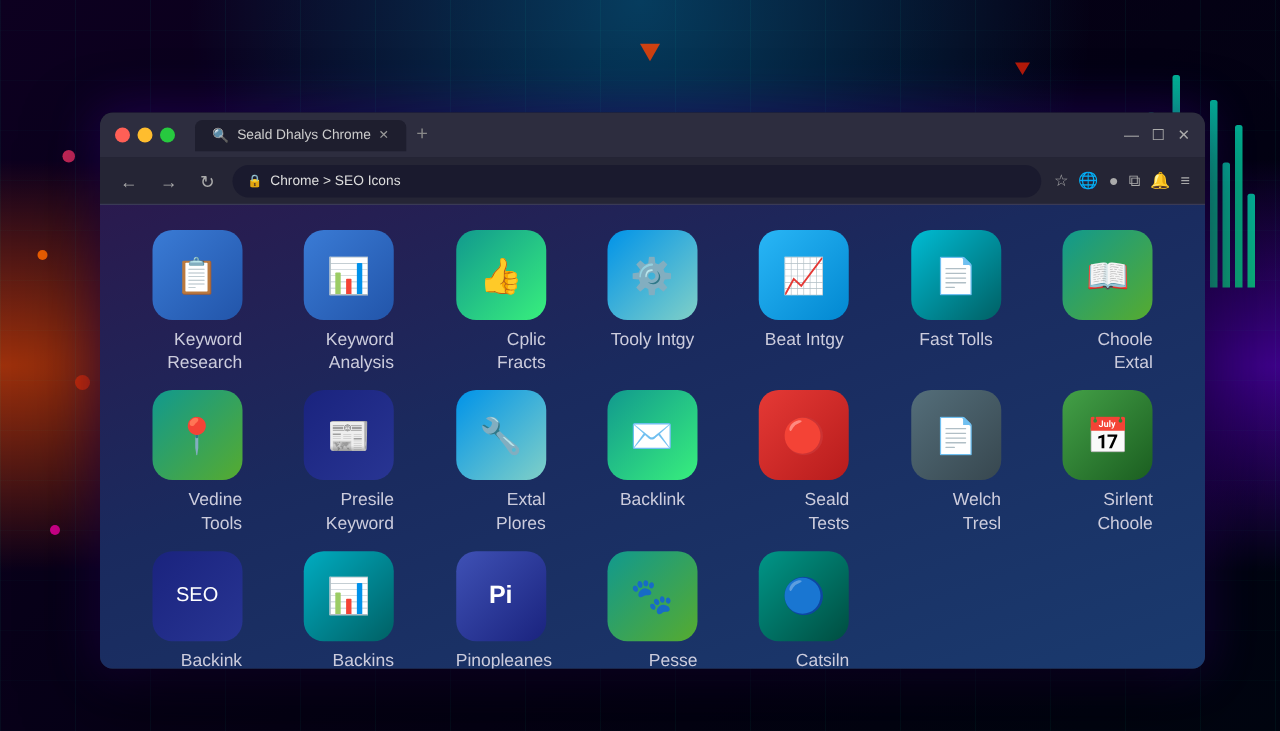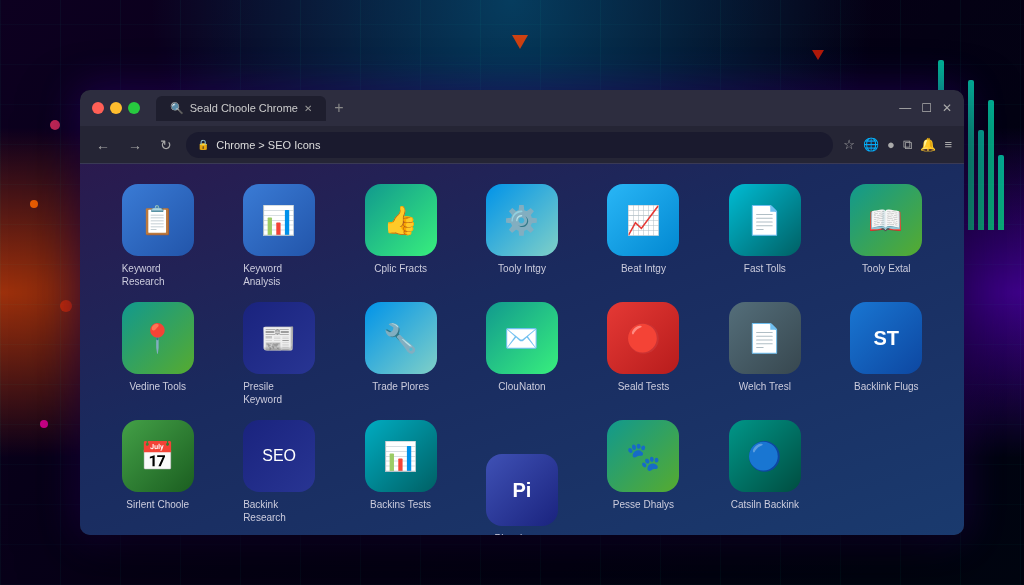--- a/index.html
+++ b/index.html
@@ -210,40 +210,40 @@
       align-items: center;
       justify-content: center;
       font-size: 28px;
       color: white;
       position: relative;
       overflow: hidden;
       flex-shrink: 0;
     }
 
     .icon-label {
-      font-size: 10px;
+      font-size: 14px;
       color: #ccd;
-      text-align: left;
+      text-align: right;
       line-height: 1.3;
       max-width: 72px;
     }
 
     
     .g-blue { background: linear-gradient(135deg, #3a7bd5, #2255aa); }
     .g-teal { background: linear-gradient(135deg, #11998e, #38ef7d); }
     .g-cyan { background: linear-gradient(135deg, #0093E9, #80D0C7); }
     .g-green { background: linear-gradient(135deg, #11998e, #56ab2f); }
     .g-dark-blue { background: linear-gradient(135deg, #1a237e, #283593); }
     .g-light-blue { background: linear-gradient(135deg, #29b6f6, #0288d1); }
     .g-teal2 { background: linear-gradient(135deg, #00bcd4, #006064); }
     .g-red { background: linear-gradient(135deg, #e53935, #b71c1c); }
     .g-grey { background: linear-gradient(135deg, #546e7a, #37474f); }
     .g-seo { background: linear-gradient(135deg, #1976d2, #0d47a1); }
     .g-analytics { background: linear-gradient(135deg, #43a047, #1b5e20); }
-    .g-indigo { background: linear-gradient(135deg, #3f51b5, #1a237e); margin-top: 34px; }
+    .g-indigo { background: linear-gradient(135deg, #3f51b5, #1a237e); }
     .g-aqua { background: linear-gradient(135deg, #00acc1, #006064); }
     .g-deep-teal { background: linear-gradient(135deg, #009688, #004d40); }
   </style>
 </head>
 <body>
 
 <div class="bg"></div>
 <div class="bg-grid-lines"></div>
 
 <div class="dot" style="width:10px;height:10px;background:#ff3366;top:120px;left:50px;opacity:0.8;"></div>
@@ -274,21 +274,21 @@
 
   <div class="title-bar">
     <div class="traffic-lights">
       <div class="traffic-light tl-red"></div>
       <div class="traffic-light tl-yellow"></div>
       <div class="traffic-light tl-green"></div>
     </div>
     <div class="tab-area">
       <div class="tab">
         <span>🔍</span>
-        <span>Seald Choole Chrome</span>
+        <span>Seald Dhalys Chrome</span>
         <span class="tab-close">✕</span>
       </div>
       <span class="new-tab">+</span>
     </div>
     <div class="window-controls">
       <span>—</span>
       <span>☐</span>
       <span>✕</span>
     </div>
   </div>
@@ -346,65 +346,59 @@
         <div class="icon-item">
           <div class="icon-box g-teal2">
             <span style="font-size: 28px;">📄</span>
           </div>
           <span class="icon-label">Fast Tolls</span>
         </div>
         <div class="icon-item">
           <div class="icon-box g-green">
             <span style="font-size: 28px;">📖</span>
           </div>
-          <span class="icon-label">Tooly Extal</span>
+          <span class="icon-label">Choole Extal</span>
         </div>
         <div class="icon-item">
           <div class="icon-box g-green">
             <span style="font-size: 28px;">📍</span>
           </div>
           <span class="icon-label">Vedine Tools</span>
         </div>
         <div class="icon-item">
           <div class="icon-box g-dark-blue">
             <span style="font-size: 28px;">📰</span>
           </div>
           <span class="icon-label">Presile Keyword</span>
         </div>
         <div class="icon-item">
           <div class="icon-box g-cyan">
             <span style="font-size: 28px;">🔧</span>
           </div>
-          <span class="icon-label">Trade Plores</span>
+          <span class="icon-label">Extal Plores</span>
         </div>
         <div class="icon-item">
           <div class="icon-box g-teal">
             <span style="font-size: 28px;">✉️</span>
           </div>
-          <span class="icon-label">ClouNaton</span>
+          <span class="icon-label">Backlink</span>
         </div>
         <div class="icon-item">
           <div class="icon-box g-red">
             <span style="font-size: 28px;">🔴</span>
           </div>
           <span class="icon-label">Seald Tests</span>
         </div>
         <div class="icon-item">
           <div class="icon-box g-grey">
             <span style="font-size: 28px;">📄</span>
           </div>
           <span class="icon-label">Welch Tresl</span>
         </div>
         <div class="icon-item">
-          <div class="icon-box g-seo">
-            <span style="font-size: 20px; font-weight: bold; color: white;">ST</span>
-          </div>
-          <span class="icon-label">Backlink Flugs</span>
-        </div>
-        <div class="icon-item">
           <div class="icon-box g-analytics">
             <span style="font-size: 28px;">📅</span>
           </div>
           <span class="icon-label">Sirlent Choole</span>
         </div>
         <div class="icon-item">
           <div class="icon-box g-dark-blue">
             <span style="font-size: 16px; font-weight: normal; color: white;">SEO</span>
           </div>
           <span class="icon-label">Backink Research</span>

